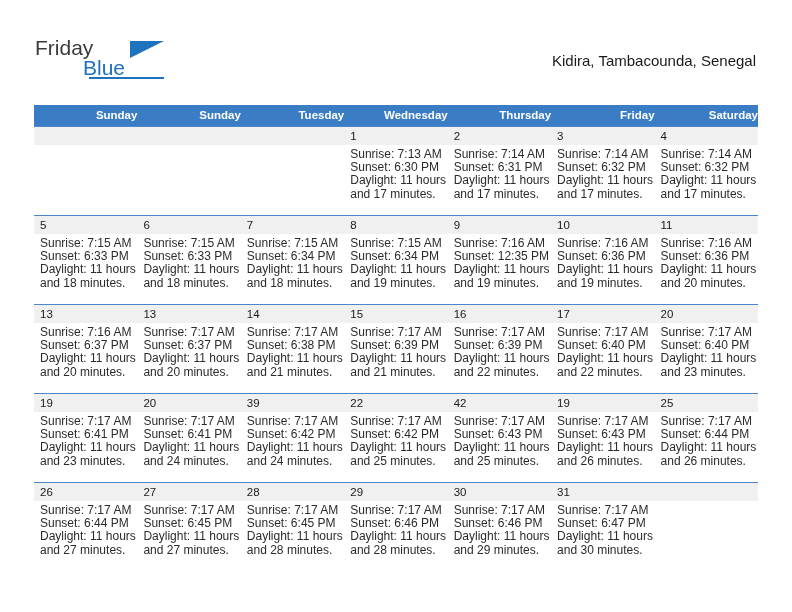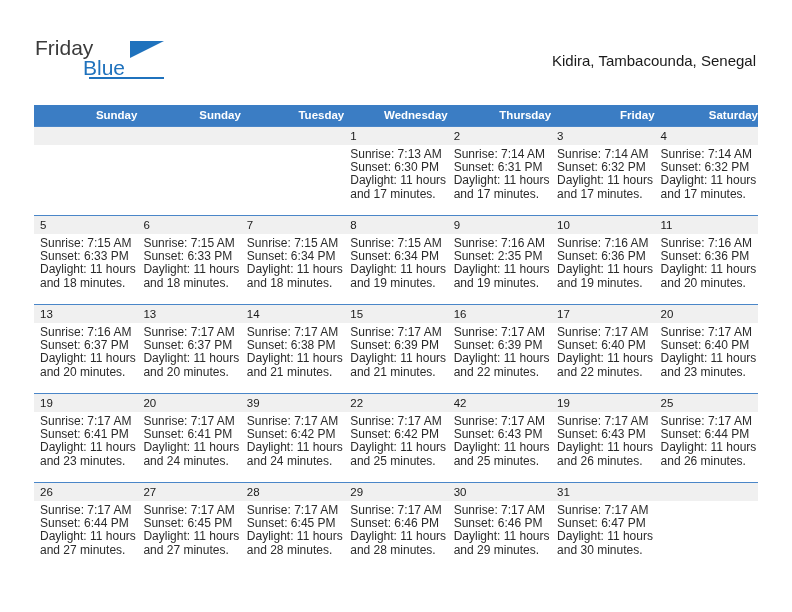--- a/index.html
+++ b/index.html
@@ -289,21 +289,21 @@
                 <div>Daylight: 11 hours</div>
                 <div>and 19 minutes.</div>
               </div>
             </div>
           </td>
           <td>
             <div class="cell filled">
               <div class="daynum">9</div>
               <div class="info">
                 <div>Sunrise: 7:16 AM</div>
-                <div>Sunset: 2:35 PM</div>
+                <div>Sunset: 12:35 PM</div>
                 <div>Daylight: 11 hours</div>
                 <div>and 19 minutes.</div>
               </div>
             </div>
           </td>
           <td>
             <div class="cell filled">
               <div class="daynum">10</div>
               <div class="info">
                 <div>Sunrise: 7:16 AM</div>

